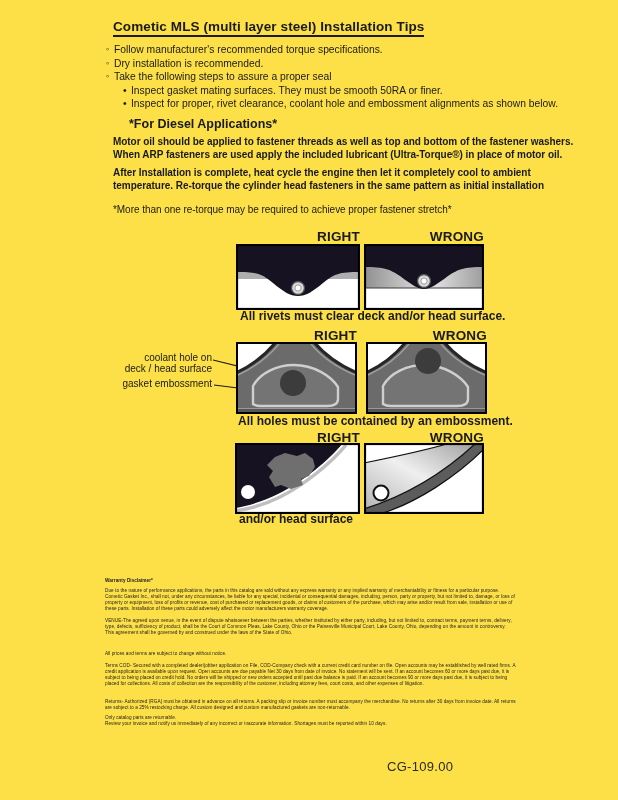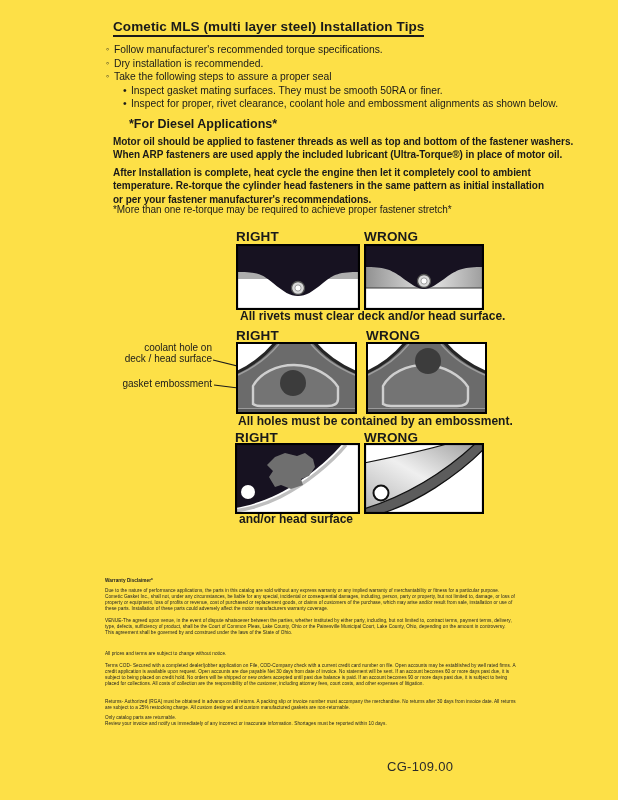--- a/index.html
+++ b/index.html
@@ -19,21 +19,21 @@
   .marker { width:8px; flex:none; font-size:9px; line-height:13.5px; text-align:left; }
   .sub { margin-left:17px; }
   .sub .marker { font-size:10.5px; width:8px; }
 
   .diesel-heading { left:129px; top:117px; font-size:12.5px; font-weight:bold; }
   .para { left:113px; font-size:10px; line-height:13.4px; letter-spacing:-.05px; white-space:nowrap;font-weight:bold; }
   .para1 { top:135px; }
   .para2 { top:166px; }
   .note  { left:113px; top:204px; font-size:10px; letter-spacing:-.05px; white-space:nowrap;text-align:right; }
 
-  .dlabel { font-size:13.5px; font-weight:bold; text-align:left; letter-spacing:.2px; }
+  .dlabel { font-size:13.5px; font-weight:bold; text-align:right; letter-spacing:.2px; }
   .cap { font-weight:bold; font-size:12px; line-height:11px; white-space:nowrap; }
   .cap3 { white-space:normal; width:240px; }
 
   .side-label { font-size:10px; line-height:10.8px; text-align:right; width:100px; left:112px; }
 
   .warranty {
     left:105px; top:577px; width:824px; transform:scale(0.5); transform-origin:0 0;
     font-size:9.4px; line-height:12px; color:#222; letter-spacing:.1px;
   }
   .w-heading { font-weight:bold; margin-bottom:9px; }
@@ -79,21 +79,20 @@
   <div class="abs diesel-heading">*For Diesel Applications*</div>
 
   <div class="abs para para1">
     <div>Motor oil should be applied to fastener threads as well as top and bottom of the fastener washers.</div>
     <div>When ARP fasteners are used apply the included lubricant (Ultra-Torque®) in place of motor oil.</div>
   </div>
 
   <div class="abs para para2">
     <div>After Installation is complete, heat cycle the engine then let it completely cool to ambient</div>
     <div>temperature. Re-torque the cylinder head fasteners in the same pattern as initial installation</div>
-    <div>or per your fastener manufacturer's recommendations.</div>
   </div>
 
   <div class="abs note">*More than one re-torque may be required to achieve proper fastener stretch*</div>
 
   <div class="abs dlabel" style="left:236px; top:229px; width:124px;">RIGHT</div>
   <div class="abs dlabel" style="left:364px; top:229px; width:120px;">WRONG</div>
 
   <svg class="abs" style="left:236px; top:244px;" width="124" height="66" viewBox="0 0 124 66">
     <rect width="124" height="66" fill="#ffffff"></rect>
     <rect x="0" y="27" width="124" height="8" fill="#aeaeae"></rect>
@@ -119,21 +118,21 @@
     <circle cx="60" cy="37" r="6.5" fill="#d9d9d9" stroke="#4f4f4f" stroke-width="1.3"></circle>
     <circle cx="60" cy="37" r="3.1" fill="#ffffff" stroke="#8a8a8a" stroke-width="0.8"></circle>
     <rect x="1" y="1" width="118" height="64" fill="none" stroke="#000000" stroke-width="2.2"></rect>
   </svg>
 
   <div class="abs cap" style="left:240px; top:311px;">All rivets must clear deck and/or head surface.</div>
 
   <div class="abs dlabel" style="left:236px; top:328px; width:121px;">RIGHT</div>
   <div class="abs dlabel" style="left:366px; top:328px; width:121px;">WRONG</div>
 
-  <div class="abs side-label" style="top:343px;">
+  <div class="abs side-label" style="top:353px;">
     <div>coolant hole on</div>
     <div>deck / head surface</div>
   </div>
   <div class="abs side-label" style="top:379px;">gasket embossment</div>
 
   <svg class="abs" style="left:212px; top:355px;" width="90" height="42" viewBox="0 0 90 42">
     <line x1="1" y1="5" x2="82" y2="25" stroke="#1a1a1a" stroke-width="1.2"></line>
     <circle cx="82" cy="25" r="1.6" fill="#1a1a1a"></circle>
     <line x1="2" y1="30" x2="50" y2="36" stroke="#1a1a1a" stroke-width="1.2"></line>
     <circle cx="50" cy="36" r="1.6" fill="#1a1a1a"></circle>

